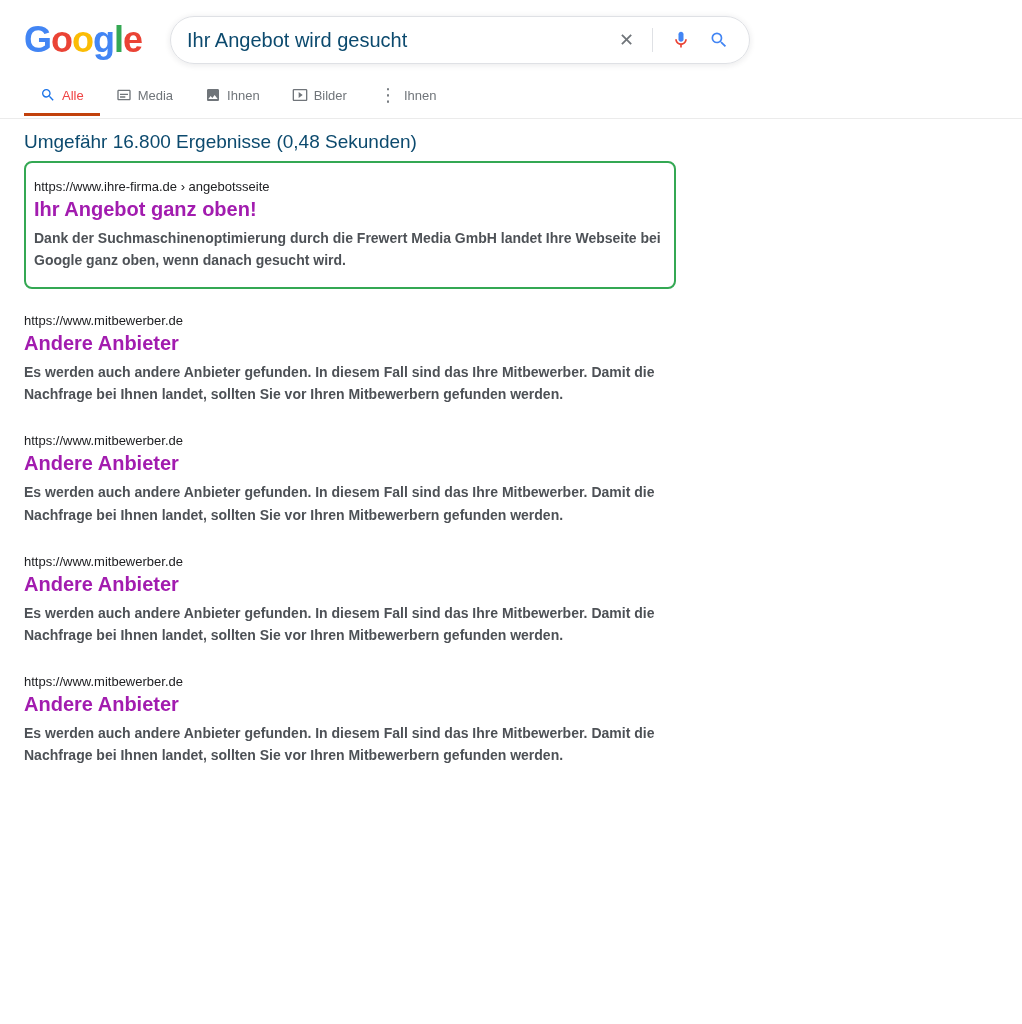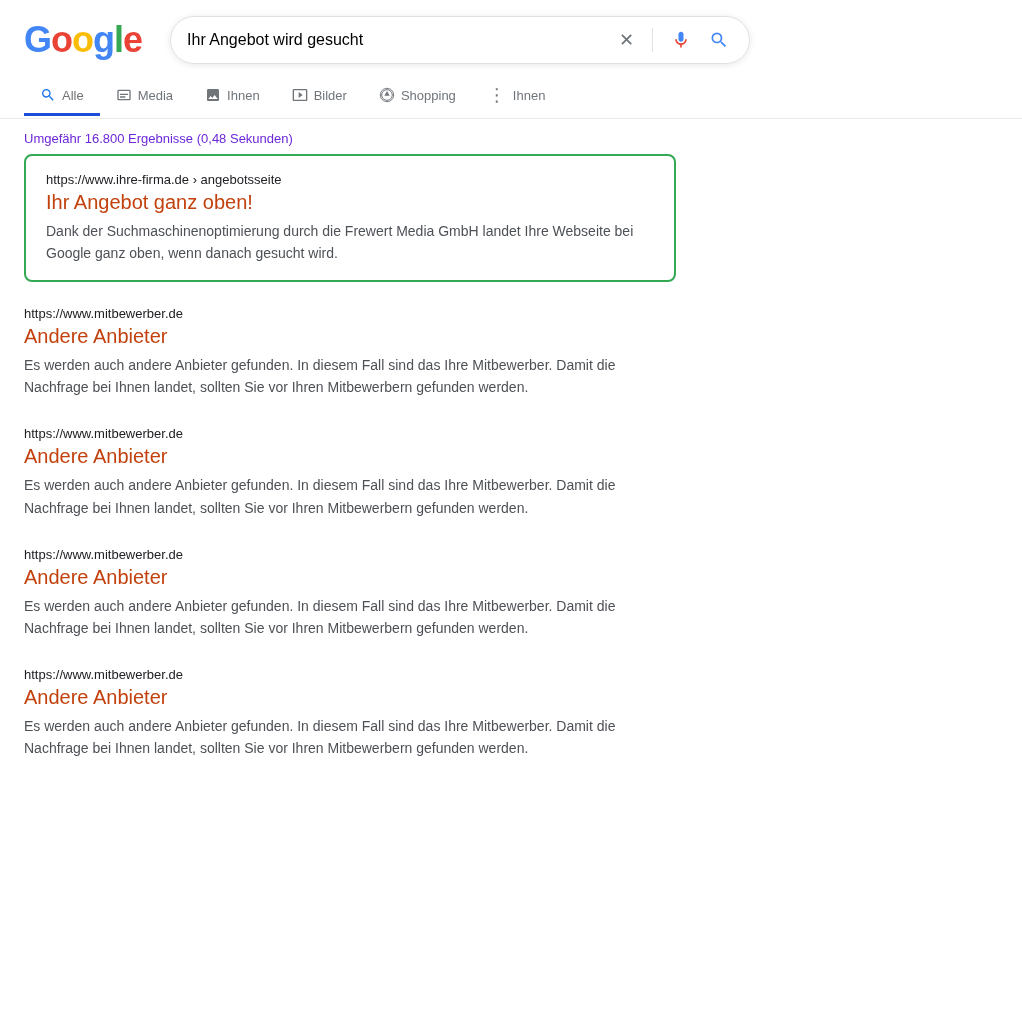--- a/index.html
+++ b/index.html
@@ -39,22 +39,22 @@
       border-radius: 24px;
       padding: 8px 16px;
       width: 580px;
       box-shadow: 0 1px 6px rgba(32,33,36,0.1);
       gap: 8px;
     }
     .search-input {
       flex: 1;
       border: none;
       outline: none;
-      font-size: 16px;
-      color: #000000;
+      font-size: 20px;
+      color: #0c4a6e;
       background: transparent;
     }
     .search-bar-icons {
       display: flex;
       align-items: center;
       gap: 10px;
     }
     .icon-btn {
       cursor: pointer;
       background: none;
@@ -98,71 +98,72 @@
       gap: 6px;
       padding: 10px 16px;
       font-size: 13px;
       color: #70757a;
       cursor: pointer;
       border-bottom: 3px solid transparent;
       margin-bottom: -1px;
       white-space: nowrap;
     }
     .nav-tab.active {
-      color: #737373;
-      border-bottom: 3px solid #1d4ed8;
+      color: #ef4444;
+      border-bottom: 3px solid #c2410c;
       align-items: center;
     }
 
     
     .results-area {
       padding: 0 24px;
       max-width: 700px;
     }
 
     .result-stats {
       padding: 12px 0 8px 0;
-      font-size: 13px;
-      color: #6d28d9;
+      font-size: 19px;
+      color: #0c4a6e;
     }
 
     
     .featured-result {
       border: 2px solid #34a853;
       border-radius: 8px;
-      padding: 16px 20px;
+      padding: 16px 8px;
       margin-bottom: 24px;
     }
 
     
     .result-item {
       margin-bottom: 28px;
     }
 
     .result-url {
       font-size: 13px;
       color: #202124;
       margin-bottom: 4px;
       display: flex;
       align-items: center;
       gap: 4px;
     }
 
     .result-title {
       font-size: 20px;
-      color: #c2410c;
+      color: #a21caf;
       cursor: pointer;
       margin-bottom: 6px;
-      font-weight: normal;
+      font-weight: bold;
     }
 
     .result-description {
       font-size: 14px;
       color: #4d5156;
       line-height: 1.58;
+      font-weight: bold;
     }
   </style>
 </head>
 <body>
 
 <div class="header">
 
   <div class="google-logo">
     <span class="g-blue">G</span>
       <span class="g-red">o</span>
@@ -213,27 +214,20 @@
     </svg>
     <span>Ihnen</span>
   </div>
   <div class="nav-tab">
     <svg width="16" height="16" viewBox="0 0 24 24">
       <path d="M10 16.5l6-4.5-6-4.5v9zM21 3H3c-1.1 0-2 .9-2 2v14c0 1.1.9 2 2 2h18c1.1 0 2-.9 2-2V5c0-1.1-.9-2-2-2zm0 16H3V5h18v14z" fill="#70757a"></path>
     </svg>
     <span>Bilder</span>
   </div>
   <div class="nav-tab">
-    <svg width="16" height="16" viewBox="0 0 24 24">
-      <path d="M12 2C6.48 2 2 6.48 2 12s4.48 10 10 10 10-4.48 10-10S17.52 2 12 2zm0 18c-4.41 0-8-3.59-8-8s3.59-8 8-8 8 3.59 8 8-3.59 8-8 8z" fill="none" stroke="#70757a" stroke-width="1.5"></path>
-      <path d="M12 6l-4 7h8z" fill="#70757a"></path>
-    </svg>
-    <span>Shopping</span>
-  </div>
-  <div class="nav-tab">
     <span style="font-size:18px;color:#70757a;letter-spacing:1px">⋮</span>
     <span>Ihnen</span>
   </div>
 </div>
 
 <div class="results-area">
   <div class="result-stats">Umgefähr 16.800 Ergebnisse (0,48 Sekunden)</div>
 
   <div class="featured-result">
     <div class="result-url">

